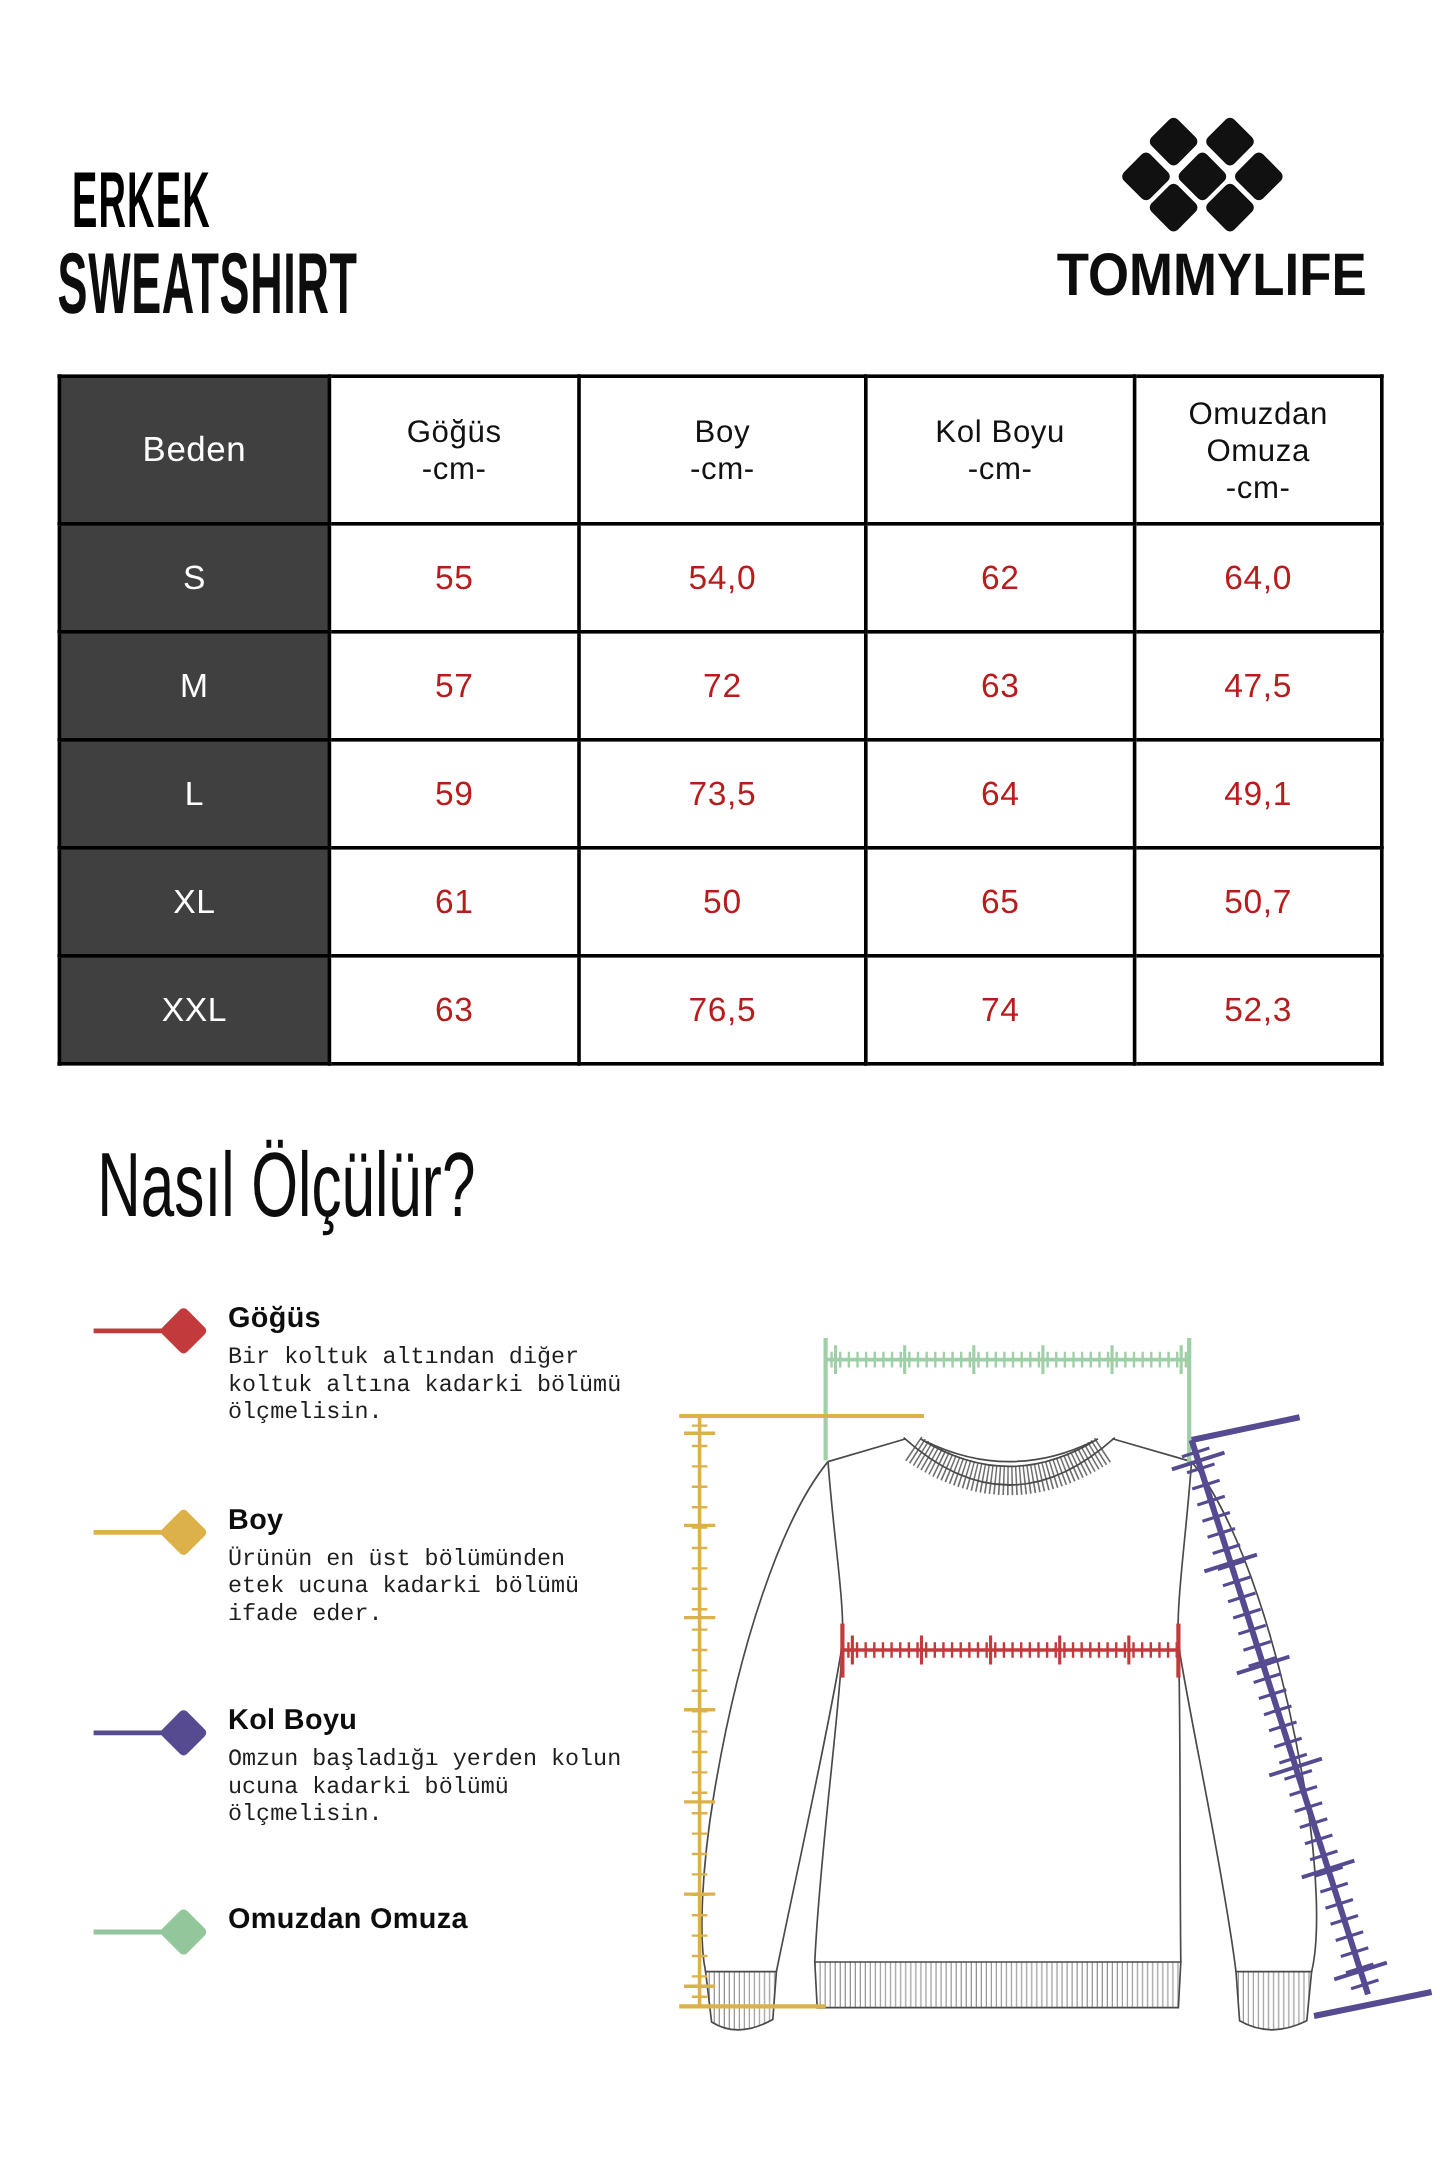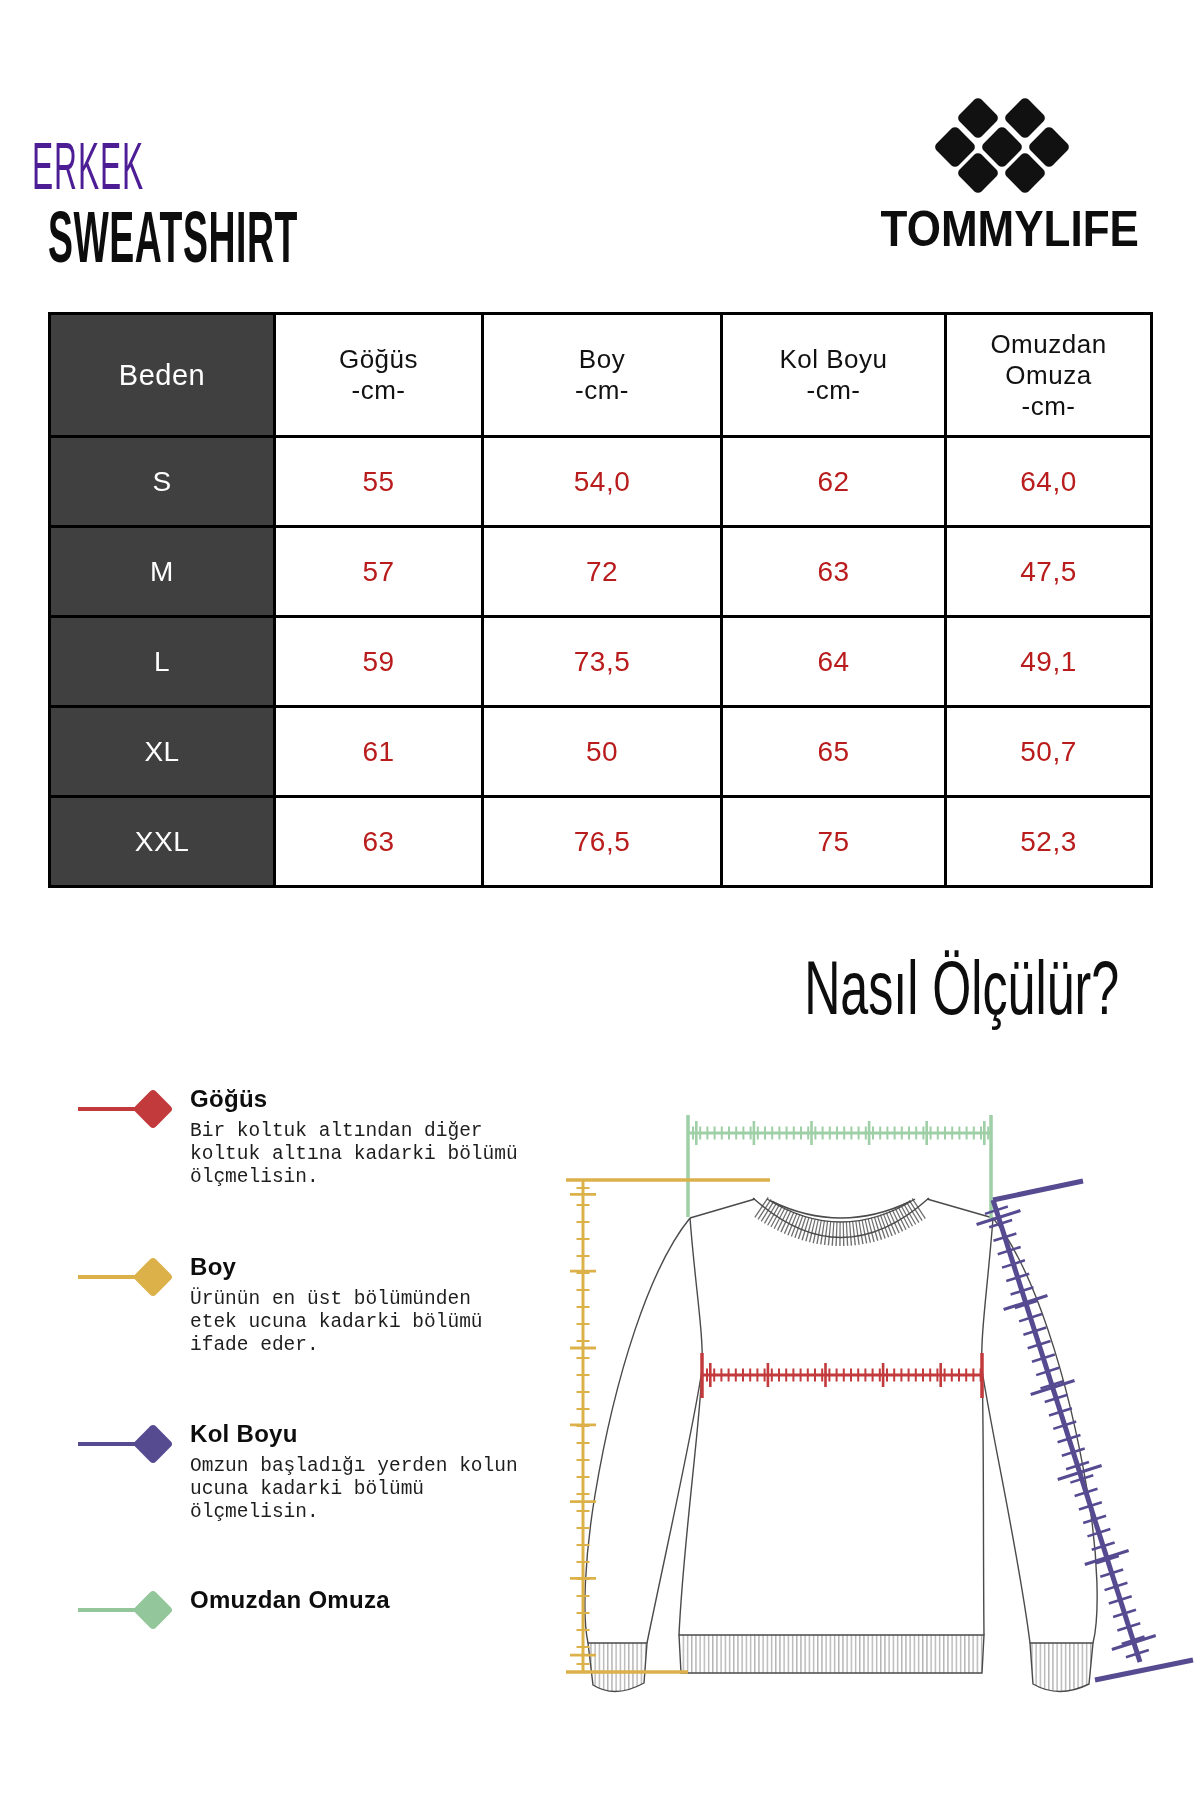--- a/index.html
+++ b/index.html
@@ -4,39 +4,39 @@
 <style>
   html,body{margin:0;padding:0;}
   body{
     width:1200px;height:1800px;position:relative;background:#ffffff;
     font-family:"Liberation Sans", sans-serif;color:#111;overflow:hidden;
   }
   .abs{position:absolute;}
   .cond{display:inline-block;transform-origin:left center;white-space:nowrap;}
 
   
-  .erkek{left:32px;top:128px;font-size:66px;font-weight:400;letter-spacing:2px;color:#4c1d95;}
+  .erkek{left:60px;top:128px;font-size:66px;font-weight:700;letter-spacing:2px;color:#000000;}
   .erkek .cond{transform:scaleX(0.48);}
   .sweatshirt{left:48px;top:196px;font-size:72px;font-weight:800;letter-spacing:1px;color:#0d0d0d;text-decoration:underline;}
   .sweatshirt .cond{transform:scaleX(0.52);}
   .brandword{left:800px;top:200px;width:420px;text-align:center;font-size:50px;font-weight:800;color:#0d0d0d;}
   .brandword .cond{transform-origin:center;transform:scaleX(0.88);}
 
   
   table.size{border-collapse:collapse;table-layout:fixed;width:1102px;height:573px;}
   table.size td,table.size th{border:3px solid #000;text-align:center;vertical-align:middle;padding:0;}
   table.size .sizecol{background:#404040;color:#fff;font-weight:400;}
   table.size th{font-weight:400;font-size:26px;line-height:31px;letter-spacing:0.5px;}
   table.size td{font-size:28px;letter-spacing:0.5px;color:#b91c1c;}
   table.size tr.hdr{height:123px;}
   table.size tr.datarow{height:90px;}
   .unit{display:block;}
 
   
-  .howtitle{left:0;top:944px;width:1200px;text-align:right;font-size:76px;font-weight:400;color:#0d0d0d;}
+  .howtitle{left:0;top:944px;width:1200px;text-align:left;font-size:76px;font-weight:400;color:#0d0d0d;}
   .howtitle .cond{transform-origin:center;transform:scaleX(0.66);letter-spacing:0px;}
 
   .legend-item{left:75px;width:470px;}
   .legend-marker{position:absolute;left:0;top:-6px;}
   .legend-text{margin-left:115px;}
   .legend-title{font-size:24px;font-weight:700;color:#0d0d0d;margin:0 0 7px 0;letter-spacing:0.3px;}
   .legend-desc{font-size:19.5px;line-height:23px;color:#1e1e1e;width:335px;font-family:Liberation Mono, monospace;}
 </style>
 </head>
 <body>
@@ -104,21 +104,21 @@
     <td class="sizecol">XL</td>
     <td>61</td>
     <td>50</td>
     <td>65</td>
     <td>50,7</td>
   </tr>
   <tr class="datarow">
     <td class="sizecol">XXL</td>
     <td>63</td>
     <td>76,5</td>
-    <td>75</td>
+    <td>74</td>
     <td>52,3</td>
   </tr>
 </tbody>
     </table>
 </div>
 
 <div class="abs howtitle"><span class="cond">Nasıl Ölçülür?</span></div>
 
 <div class="abs legend-item" style="top:1085px;">
   <svg class="legend-marker" width="108" height="60" viewBox="0 0 108 60">

